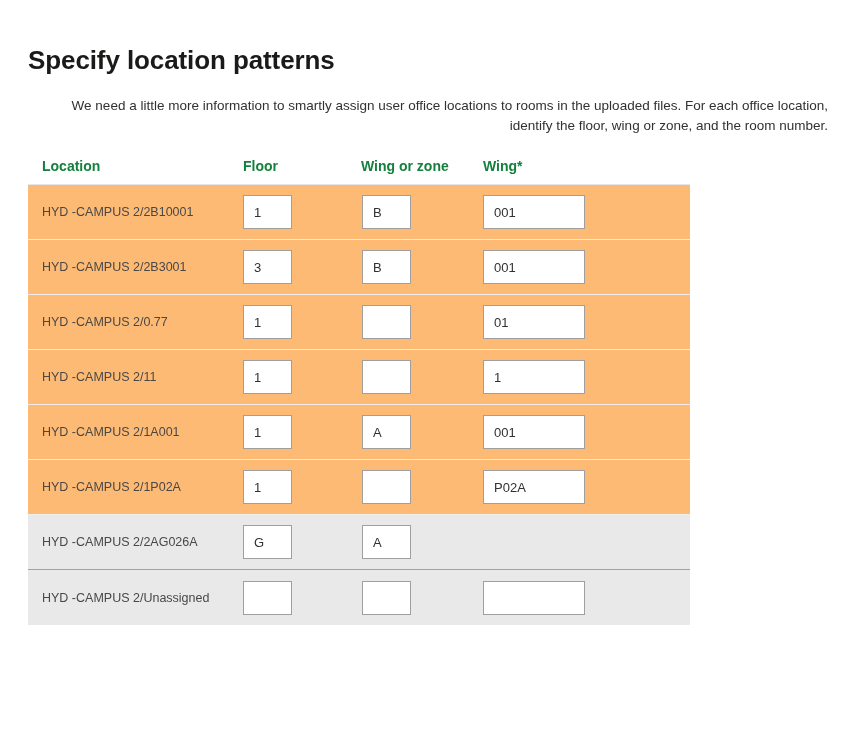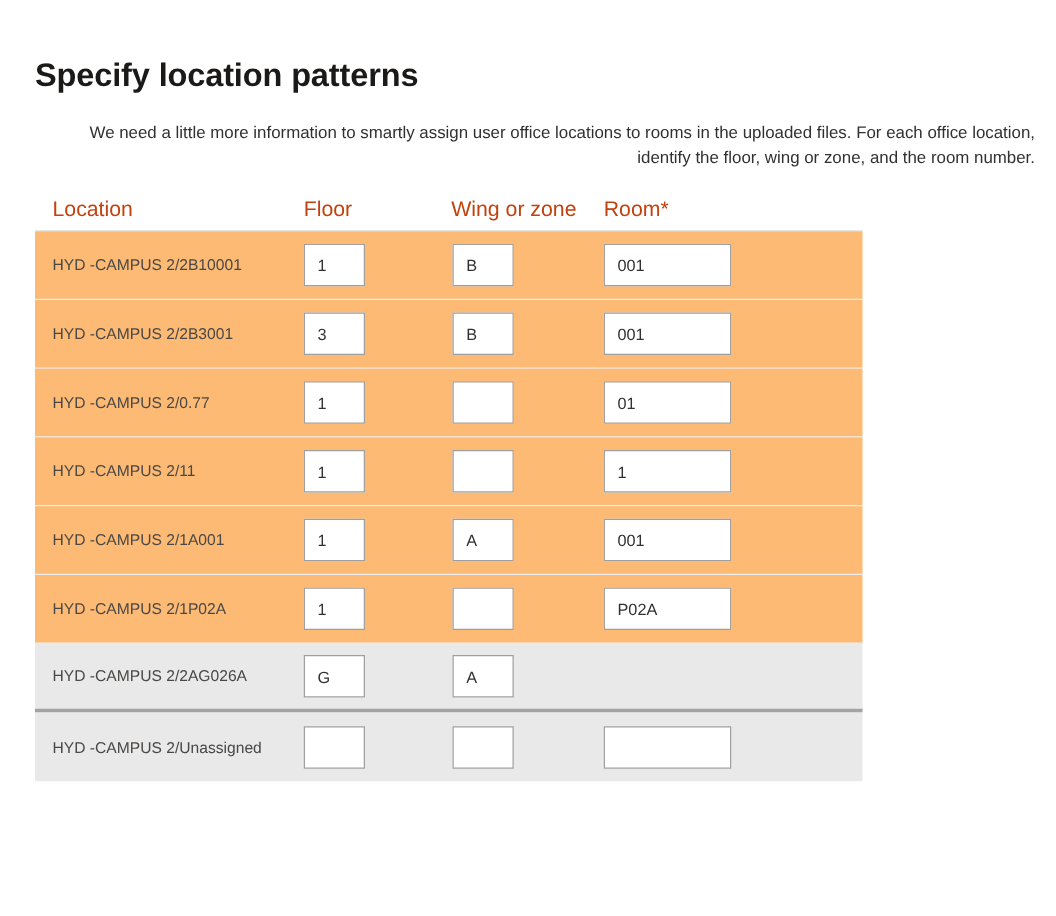--- a/index.html
+++ b/index.html
@@ -58,41 +58,41 @@
 
   .table-header {
     position: relative;
     height: 30px;
     border-bottom: 1px solid #e6e6e6;
   }
 
   .th {
     position: absolute;
     top: 3px;
-    font-size: 17px;
-    color: #c2410c;
-    font-weight: 400;
+    font-size: 14px;
+    color: #15803d;
+    font-weight: 700;
     white-space: nowrap;
   }
   .th.col-location { left: 14px; }
   .th.col-floor    { left: 215px; }
   .th.col-wing     { left: 333px; }
   .th.col-room     { left: 455px; }
 
   .table-body { position: relative; }
 
   .trow {
     position: relative;
     height: 55px;
     background: #fdba74;
     border-bottom: 1px solid #eeeeee;
   }
   .trow.shaded {
     background: #e9e9e9;
-    border-bottom: 3px solid #a3a3a3;
+    border-bottom: 1px solid #a3a3a3;
   }
   .trow.shaded + .trow { border-top: none; }
   .trow.last-row { border-bottom: none; }
 
   .cell-location {
     position: absolute;
     left: 14px;
     top: 50%;
     transform: translateY(-50%);
     font-size: 12.5px;
@@ -129,21 +129,21 @@
   <h1 class="page-title">Specify location patterns</h1>
 
   <p class="page-description">We need a little more information to smartly assign user office locations to rooms in the uploaded files. For each office location, identify the floor, wing or zone, and the room number.</p>
 
   <div class="pattern-table">
 
     <div class="table-header">
       <div class="th col-location">Location</div>
       <div class="th col-floor">Floor</div>
       <div class="th col-wing">Wing or zone</div>
-      <div class="th col-room">Room*</div>
+      <div class="th col-room">Wing*</div>
     </div>
 
     <div class="table-body" id="table-body">
         <div class="trow">
           <div class="cell-location">HYD -CAMPUS 2/2B10001</div>
           <input type="text" class="field floor" value="1" style="">
           <input type="text" class="field wing" value="B" style="">
           <input type="text" class="field room" value="001" style="">
         </div>
         <div class="trow">

